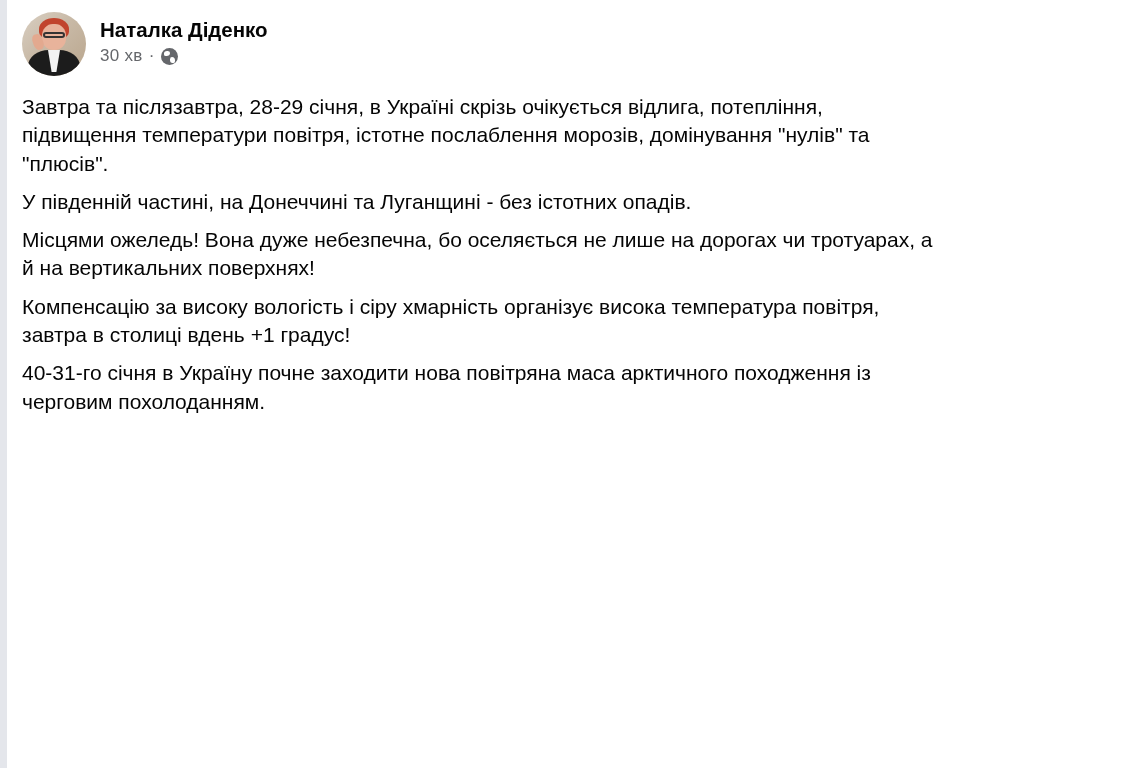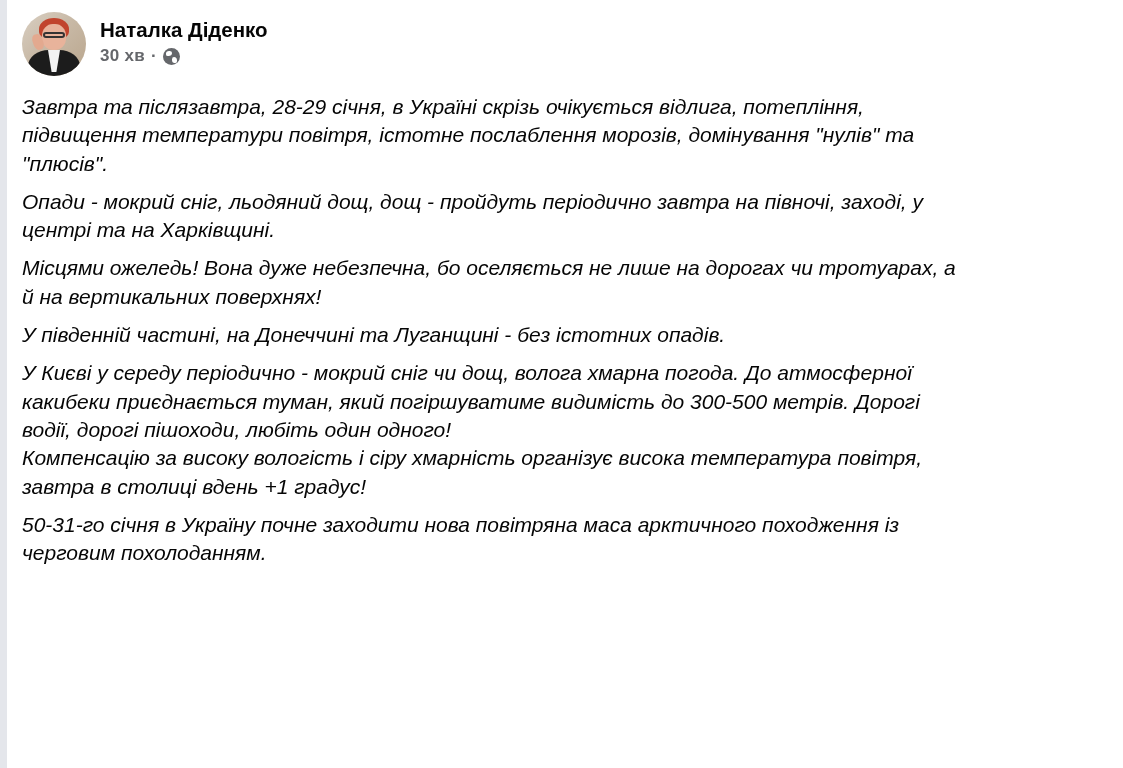--- a/index.html
+++ b/index.html
@@ -47,36 +47,36 @@
     position: absolute; left: 11px; top: 22px; width: 10px; height: 16px;
     border-radius: 40%; background: #e3a98f; transform: rotate(-20deg);
   }
   .meta { margin-left: 14px; padding-top: 5px; }
   .author {
     font-size: 20.5px; font-weight: bold; color: #050505; line-height: 26px;
     cursor: pointer;
   }
   .sub {
     display: flex; align-items: center; font-size: 17px; color: #65676b;
-    margin-top: 3px; font-weight: bold; letter-spacing: 0.3px;
+    margin-top: 3px; font-weight: normal; letter-spacing: 0.3px;
   }
   .sub .dot { margin: 0 6px; }
   .globe {
     width: 17px; height: 17px; border-radius: 50%; background: #65676b;
     position: relative; overflow: hidden;
   }
   .globe::before {
     content: ""; position: absolute; left: 3px; top: 3px; width: 6px; height: 5px;
     background: #fff; border-radius: 50% 40% 60% 30%;
   }
   .globe::after {
     content: ""; position: absolute; left: 9px; top: 9px; width: 5px; height: 6px;
     background: #fff; border-radius: 40% 60% 30% 50%;
   }
-  .content { margin-top: 9px; font-style: italic; }
+  .content { margin-top: 9px; }
   .para {
     font-size: 21px; line-height: 28.3px; color: #050505;
     margin: 0 0 10px 0; white-space: pre-line;
   }
   .para.tight { margin-bottom: 0; }
 </style>
 </head>
 <body>
 
 <div class="left-edge"></div>
@@ -98,26 +98,21 @@
         <span class="dot">·</span>
         <span class="globe"></span>
       </div>
     </div>
   </div>
 
   <div class="content">
     <p class="para">Завтра та післязавтра, 28-29 січня, в Україні скрізь очікується відлига, потепління,
 підвищення температури повітря, істотне послаблення морозів, домінування "нулів" та
 "плюсів".</p>
-    <p class="para">Опади - мокрий сніг, льодяний дощ, дощ - пройдуть періодично завтра на півночі, заході, у
-центрі та на Харківщині.</p>
+    <p class="para">У південній частині, на Донеччині та Луганщині - без істотних опадів.</p>
     <p class="para">Місцями ожеледь! Вона дуже небезпечна, бо оселяється не лише на дорогах чи тротуарах, а
 й на вертикальних поверхнях!</p>
-    <p class="para">У південній частині, на Донеччині та Луганщині - без істотних опадів.</p>
-    <p class="para tight">У Києві у середу періодично - мокрий сніг чи дощ, волога хмарна погода. До атмосферної
-какибеки приєднається туман, який погіршуватиме видимість до 300-500 метрів. Дорогі
-водії, дорогі пішоходи, любіть один одного!</p>
     <p class="para">Компенсацію за високу вологість і сіру хмарність організує висока температура повітря,
 завтра в столиці вдень +1 градус!</p>
-    <p class="para">50-31-го січня в Україну почне заходити нова повітряна маса арктичного походження із
+    <p class="para">40-31-го січня в Україну почне заходити нова повітряна маса арктичного походження із
 черговим похолоданням.</p>
   </div>
 </div>
 
 </body></html>

